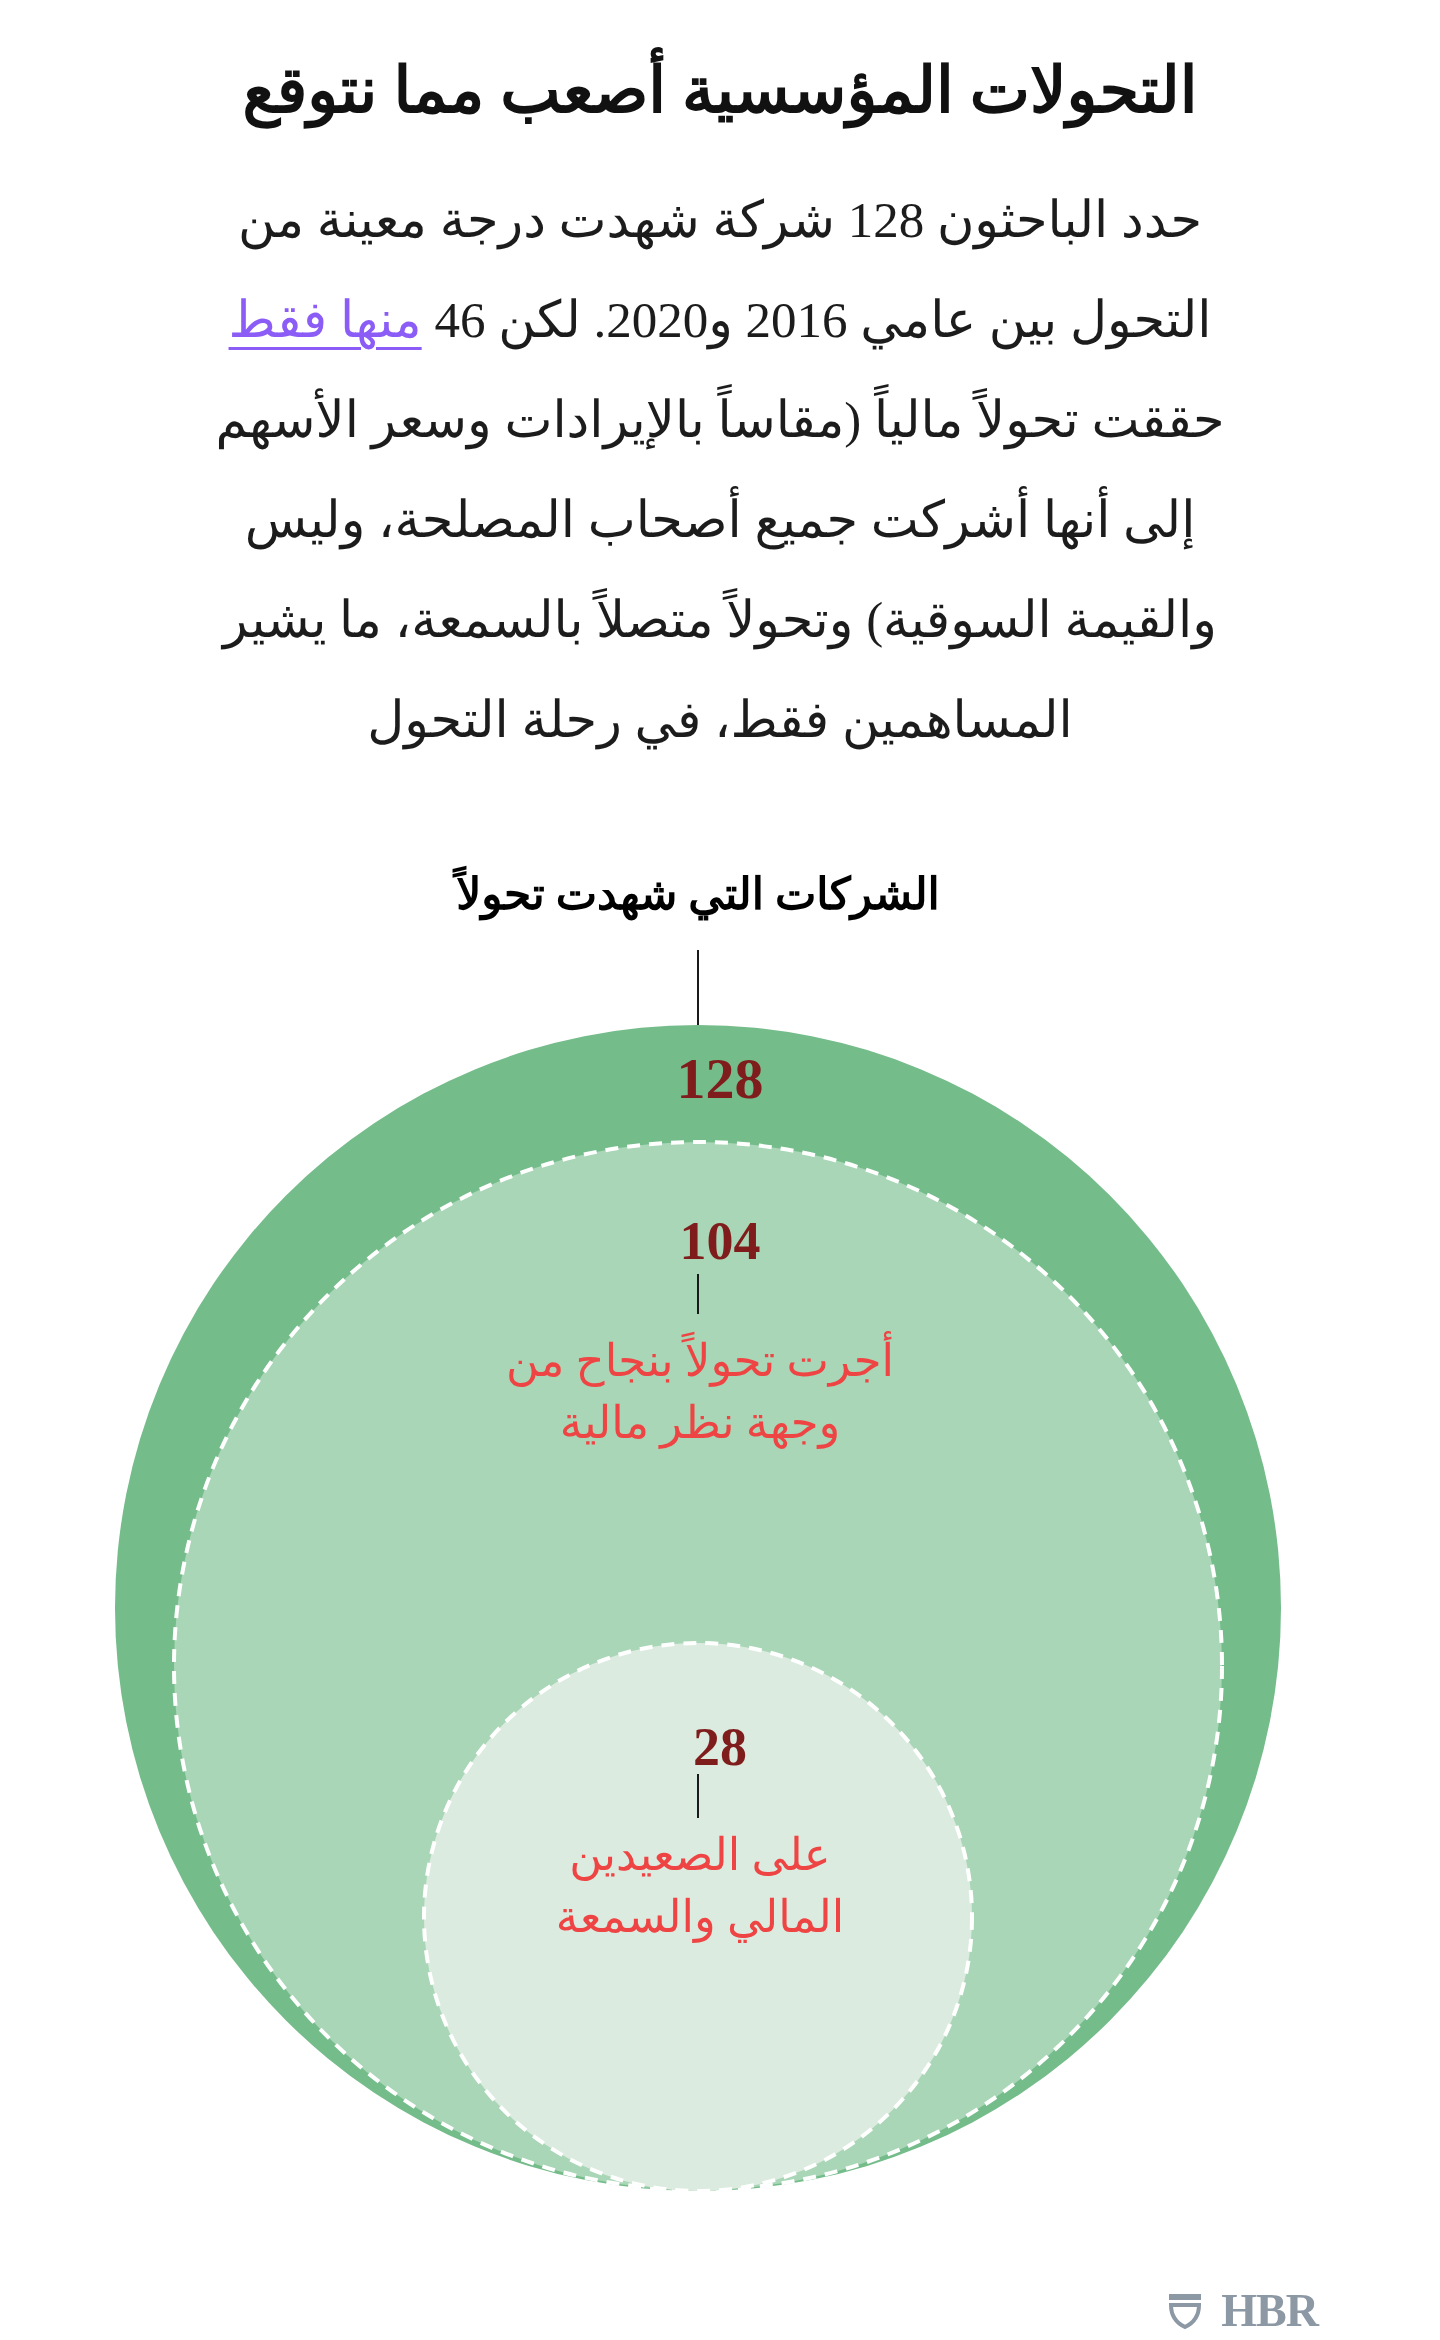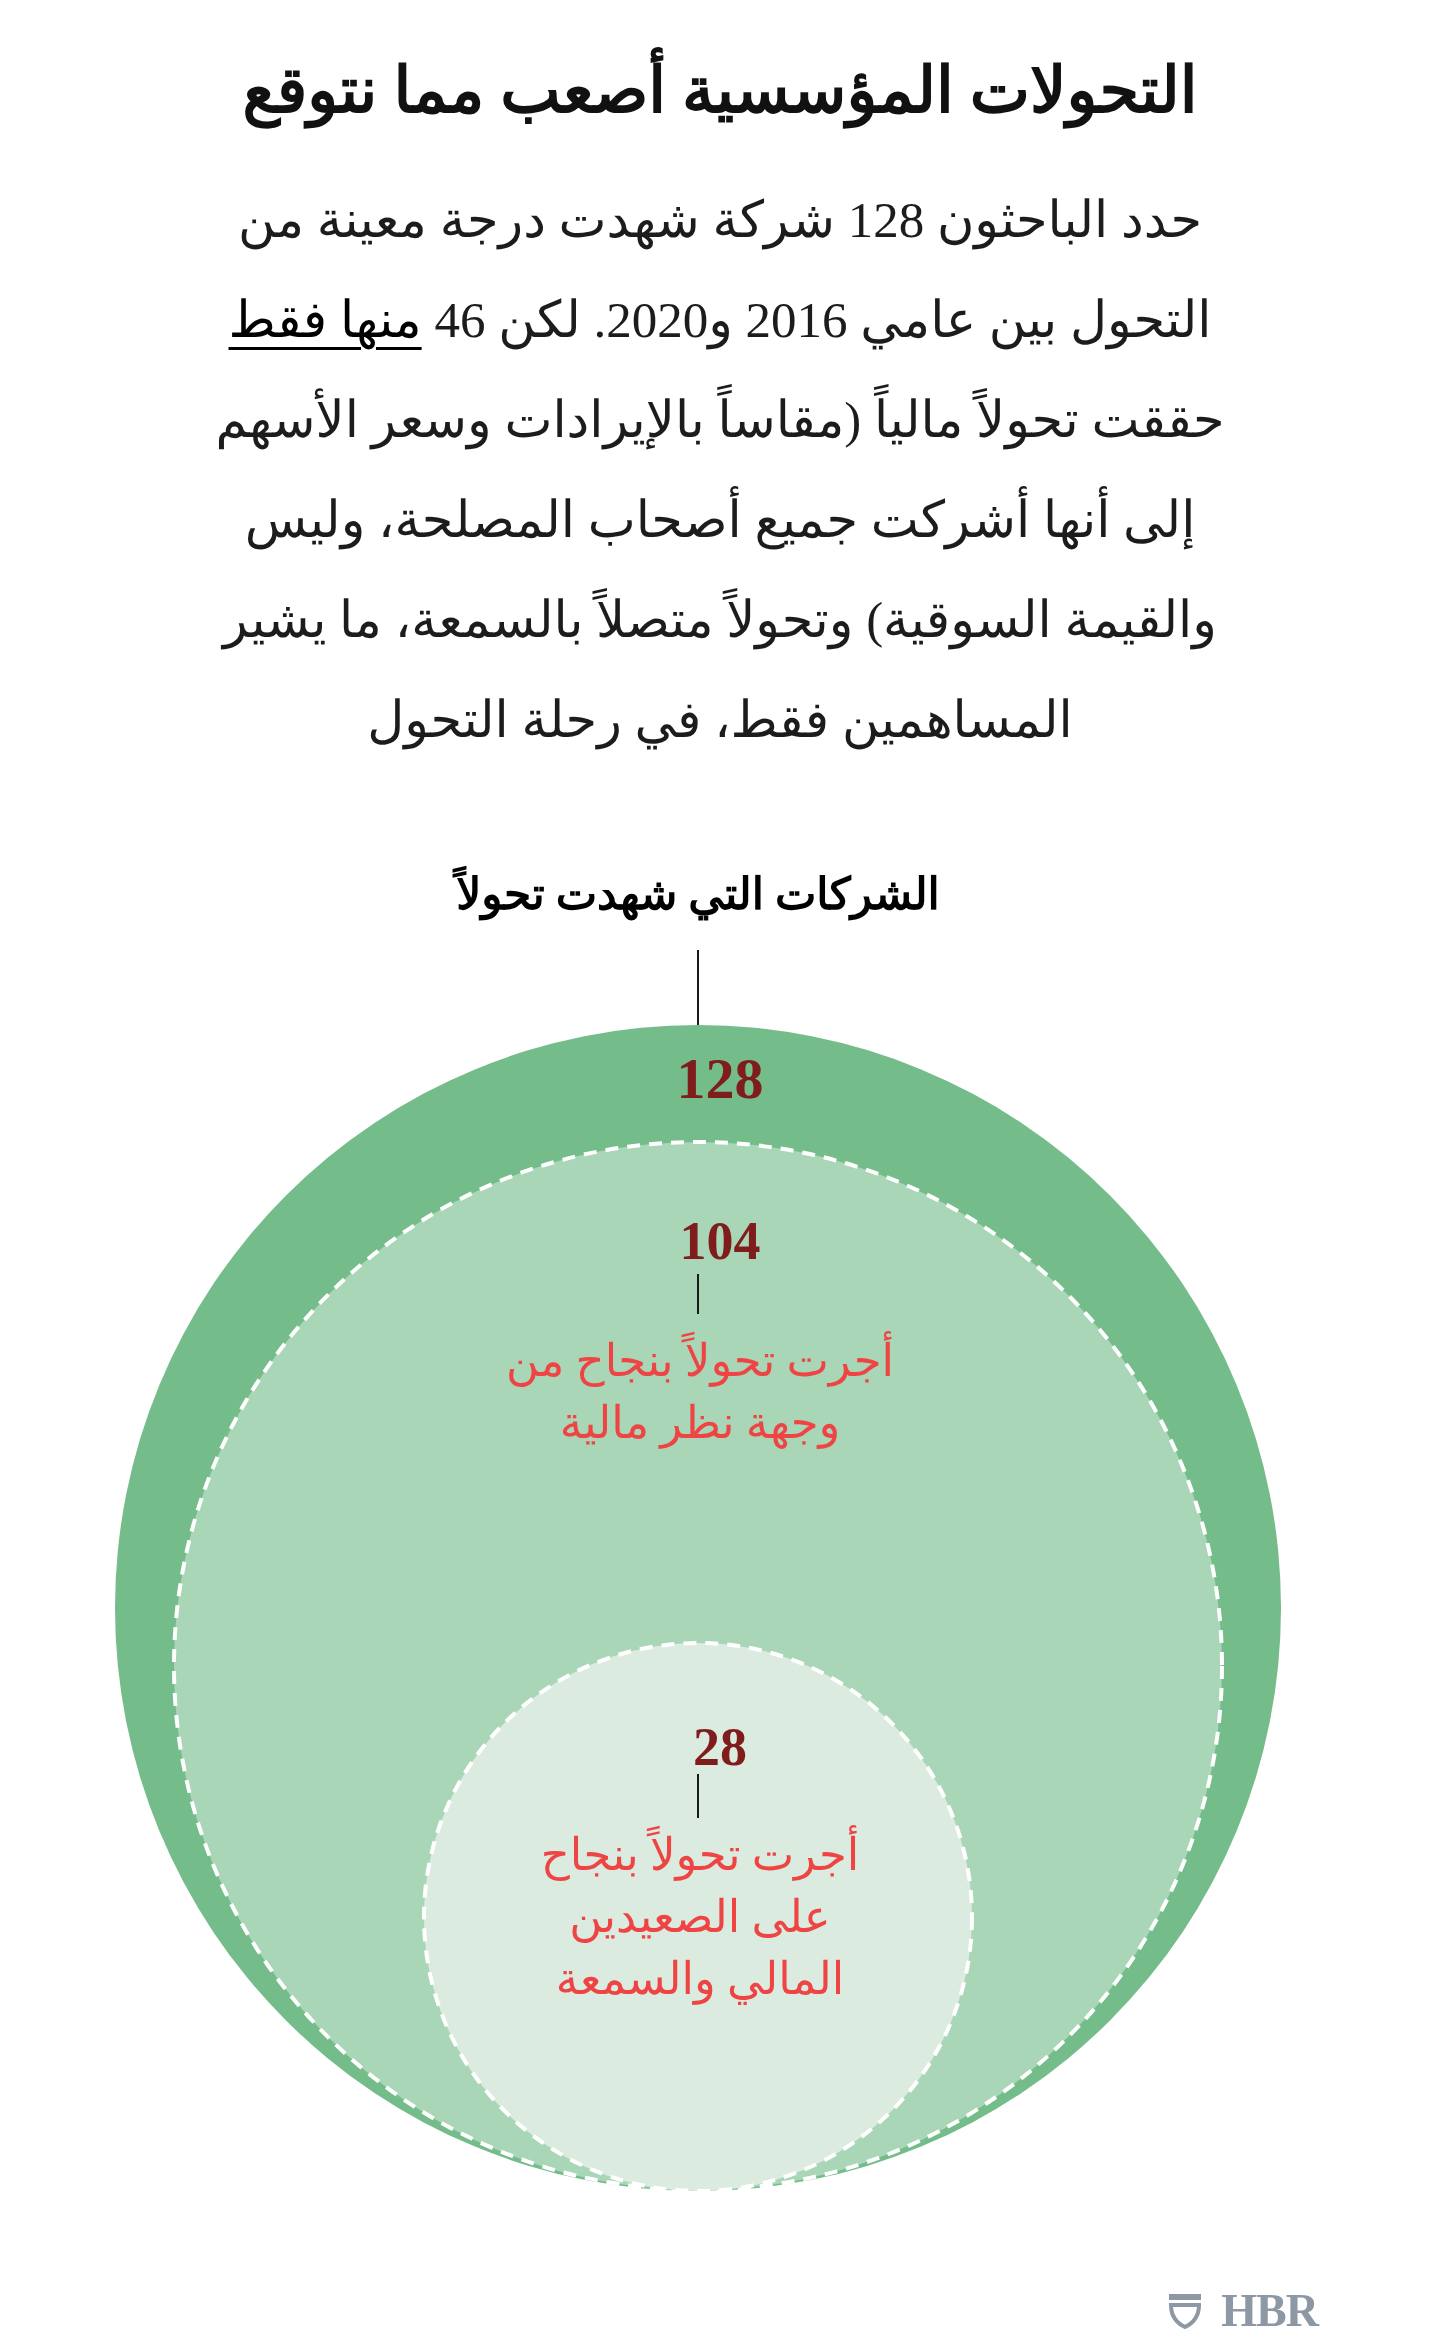--- a/index.html
+++ b/index.html
@@ -3,21 +3,21 @@
 <meta charset="utf-8">
 <style>
   html,body{margin:0;padding:0;background:#fff;}
   .page{position:relative;width:1320px;height:2340px;background:#ffffff;overflow:hidden;
         font-family:Liberation Serif, serif;}
   .title{position:absolute;top:36px;left:0;width:1440px;margin:0;text-align:center;
          font-size:64px;font-weight:bold;color:#111;direction:rtl;line-height:110px;}
   .intro{position:absolute;top:170px;left:0;width:1440px;text-align:center;
          font-size:51px;color:#1c1c1c;direction:rtl;line-height:100px;}
   .iline{white-space:nowrap;}
-  .u{text-decoration:underline;text-underline-offset:10px;text-decoration-thickness:3px;color:#000000;}
+  .u{text-decoration:underline;text-underline-offset:10px;text-decoration-thickness:3px;color:#8b5cf6;}
   .chart-label{position:absolute;top:865px;left:698px;transform:translateX(-50%);
          font-size:44px;font-weight:bold;color:#000000;direction:rtl;white-space:nowrap;line-height:60px;}
   .chart-svg{position:absolute;top:1020px;left:0;}
   .connector,.tick{position:absolute;left:697px;width:2px;background:#1a1a1a;}
   #conn-top{top:950px;height:98px;}
   #tick104{top:1274px;height:40px;}
   #tick28{top:1774px;height:44px;}
   .num{position:absolute;left:720px;transform:translateX(-50%);font-weight:bold;color:#7f1d1d;
        line-height:1;white-space:nowrap;}
   #num128{top:1050px;font-size:58px;}
@@ -60,21 +60,20 @@
   <div class="num" id="num104">104</div>
   <div class="tick" id="tick104"></div>
   <div class="circle-label" id="label104">
     <div>أجرت تحولاً بنجاح من</div>
     <div>وجهة نظر مالية</div>
   </div>
 
   <div class="num" id="num28">28</div>
   <div class="tick" id="tick28"></div>
   <div class="circle-label" id="label28">
-    <div>أجرت تحولاً بنجاح</div>
     <div>على الصعيدين</div>
     <div>المالي والسمعة</div>
   </div>
 
   <div class="logo">
     <svg width="40" height="40" viewBox="0 0 40 40">
       <rect x="4" y="3" width="32" height="6" fill="currentColor"></rect>
       <path d="M6 14 H34 C34 24.5 28.5 32 20 36 C11.5 32 6 24.5 6 14 Z" stroke="currentColor" stroke-width="4" fill="none"></path>
     </svg>
     <span class="logo-text">HBR</span>

